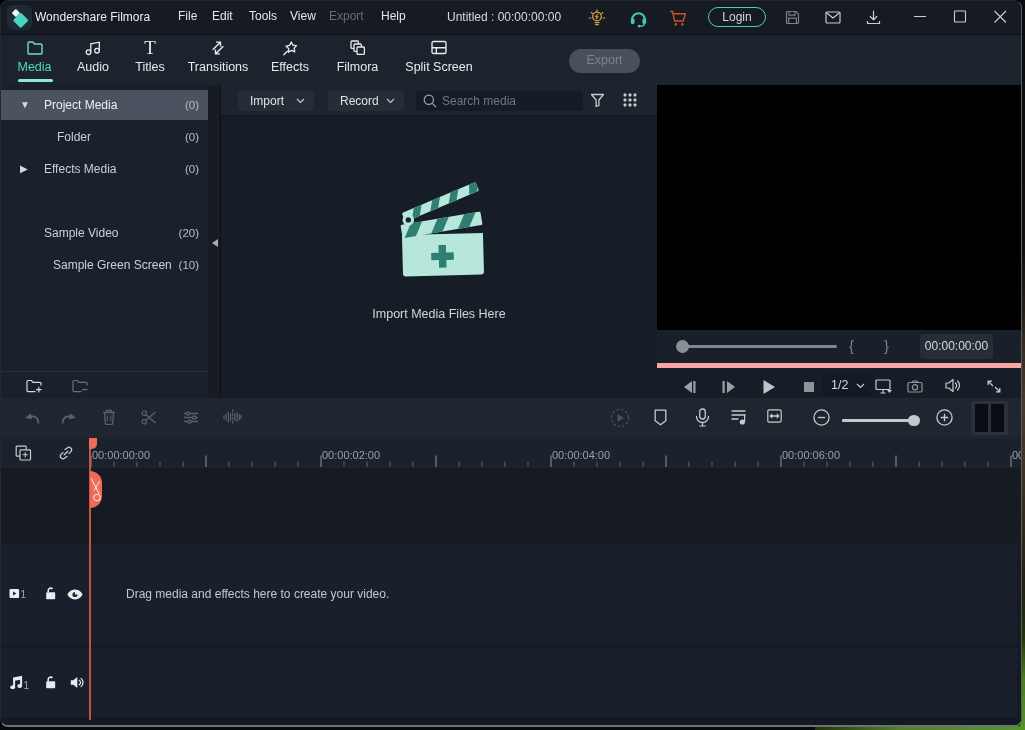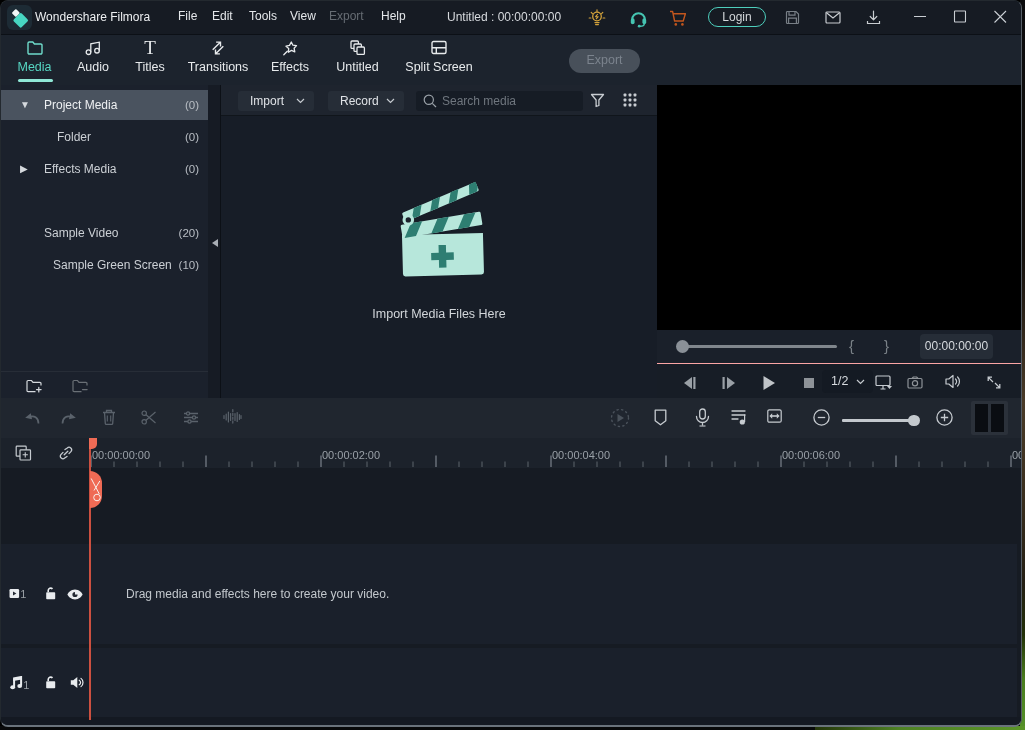--- a/index.html
+++ b/index.html
@@ -48,21 +48,21 @@
   
   #mediapanel { left:220px; top:0; width:436px; height:313px; background:#171d27; }
   #mp-toolbar { left:0; top:0; width:436px; height:31px; background:#1e242e; border-bottom:1px solid #10151b; }
   .mp-btn { position:absolute; top:6px; height:20px; background:#262d37; border-radius:3px;
      font-size:12px; color:#dfe2e6; line-height:20px; }
   #mp-search { position:absolute; left:195px; top:6px; width:167px; height:20px; background:#161c25; border-radius:3px; }
   
   #preview { left:656px; top:0; width:366px; height:313px; background:#171d26; }
   #video { left:0; top:0; width:366px; height:245px; background:#000; }
   #scrubrow { left:0; top:245px; width:366px; height:33px; background:#1a202a; }
-  #ctrlrow { left:0; top:278px; width:366px; height:35px; background:#171d26; border-top:1px solid #fca5a5; }
+  #ctrlrow { left:0; top:278px; width:366px; height:35px; background:#171d26; border-top:5px solid #fca5a5; }
   #timecode { position:absolute; left:263px; top:4px; width:73px; height:25px; background:#262d37; border-radius:4px;
      color:#d6dade; font-size:12px; text-align:center; line-height:25px; }
   
   #tltoolbar { left:0; top:397px; width:1022px; height:40px; background:#20262f; }
   
   #ruler { left:0; top:437px; width:1022px; height:30px; background:#1c222b; }
   .rlabel { position:absolute; top:11px; font-size:11px; color:#99a0a7; }
   
   #tracks { left:0; top:467px; width:1022px; height:251px; background:#161b23; }
   #vtrack { left:0; top:76px; width:1016px; height:100px; background:#1a202b; }
@@ -170,21 +170,21 @@
         <path d="M5.8 11.3 L2.3 14.8" stroke-linecap="round"></path>
       </svg>
       <span class="lbl">Effects</span>
       </div>
     <div class="abs tab" style="left:328px;width:57px;">
       <svg class="ico" width="16" height="16" viewBox="0 0 16 16" fill="none" stroke="#e7eaec" stroke-width="1.3">
         <rect x="1" y="1" width="7.4" height="7.4" rx="1"></rect>
         <rect x="4" y="4" width="7.4" height="7.4" rx="1" fill="#1c232d"></rect>
         <rect x="7" y="7" width="7.4" height="7.4" rx="1" fill="#1c232d"></rect>
       </svg>
-      <span class="lbl">Untitled</span>
+      <span class="lbl">Filmora</span>
       </div>
     <div class="abs tab" style="left:402px;width:72px;">
       <svg class="ico" width="16" height="15" viewBox="0 0 16 15" fill="none" stroke="#e7eaec" stroke-width="1.4">
         <rect x="1" y="1.5" width="14" height="12" rx="1.5"></rect>
         <path d="M1 7.7 h14 M5.3 7.7 V13.5"></path>
       </svg>
       <span class="lbl">Split Screen</span>
       </div>
     <div class="abs" id="export-btn">Export</div>
   </div>

